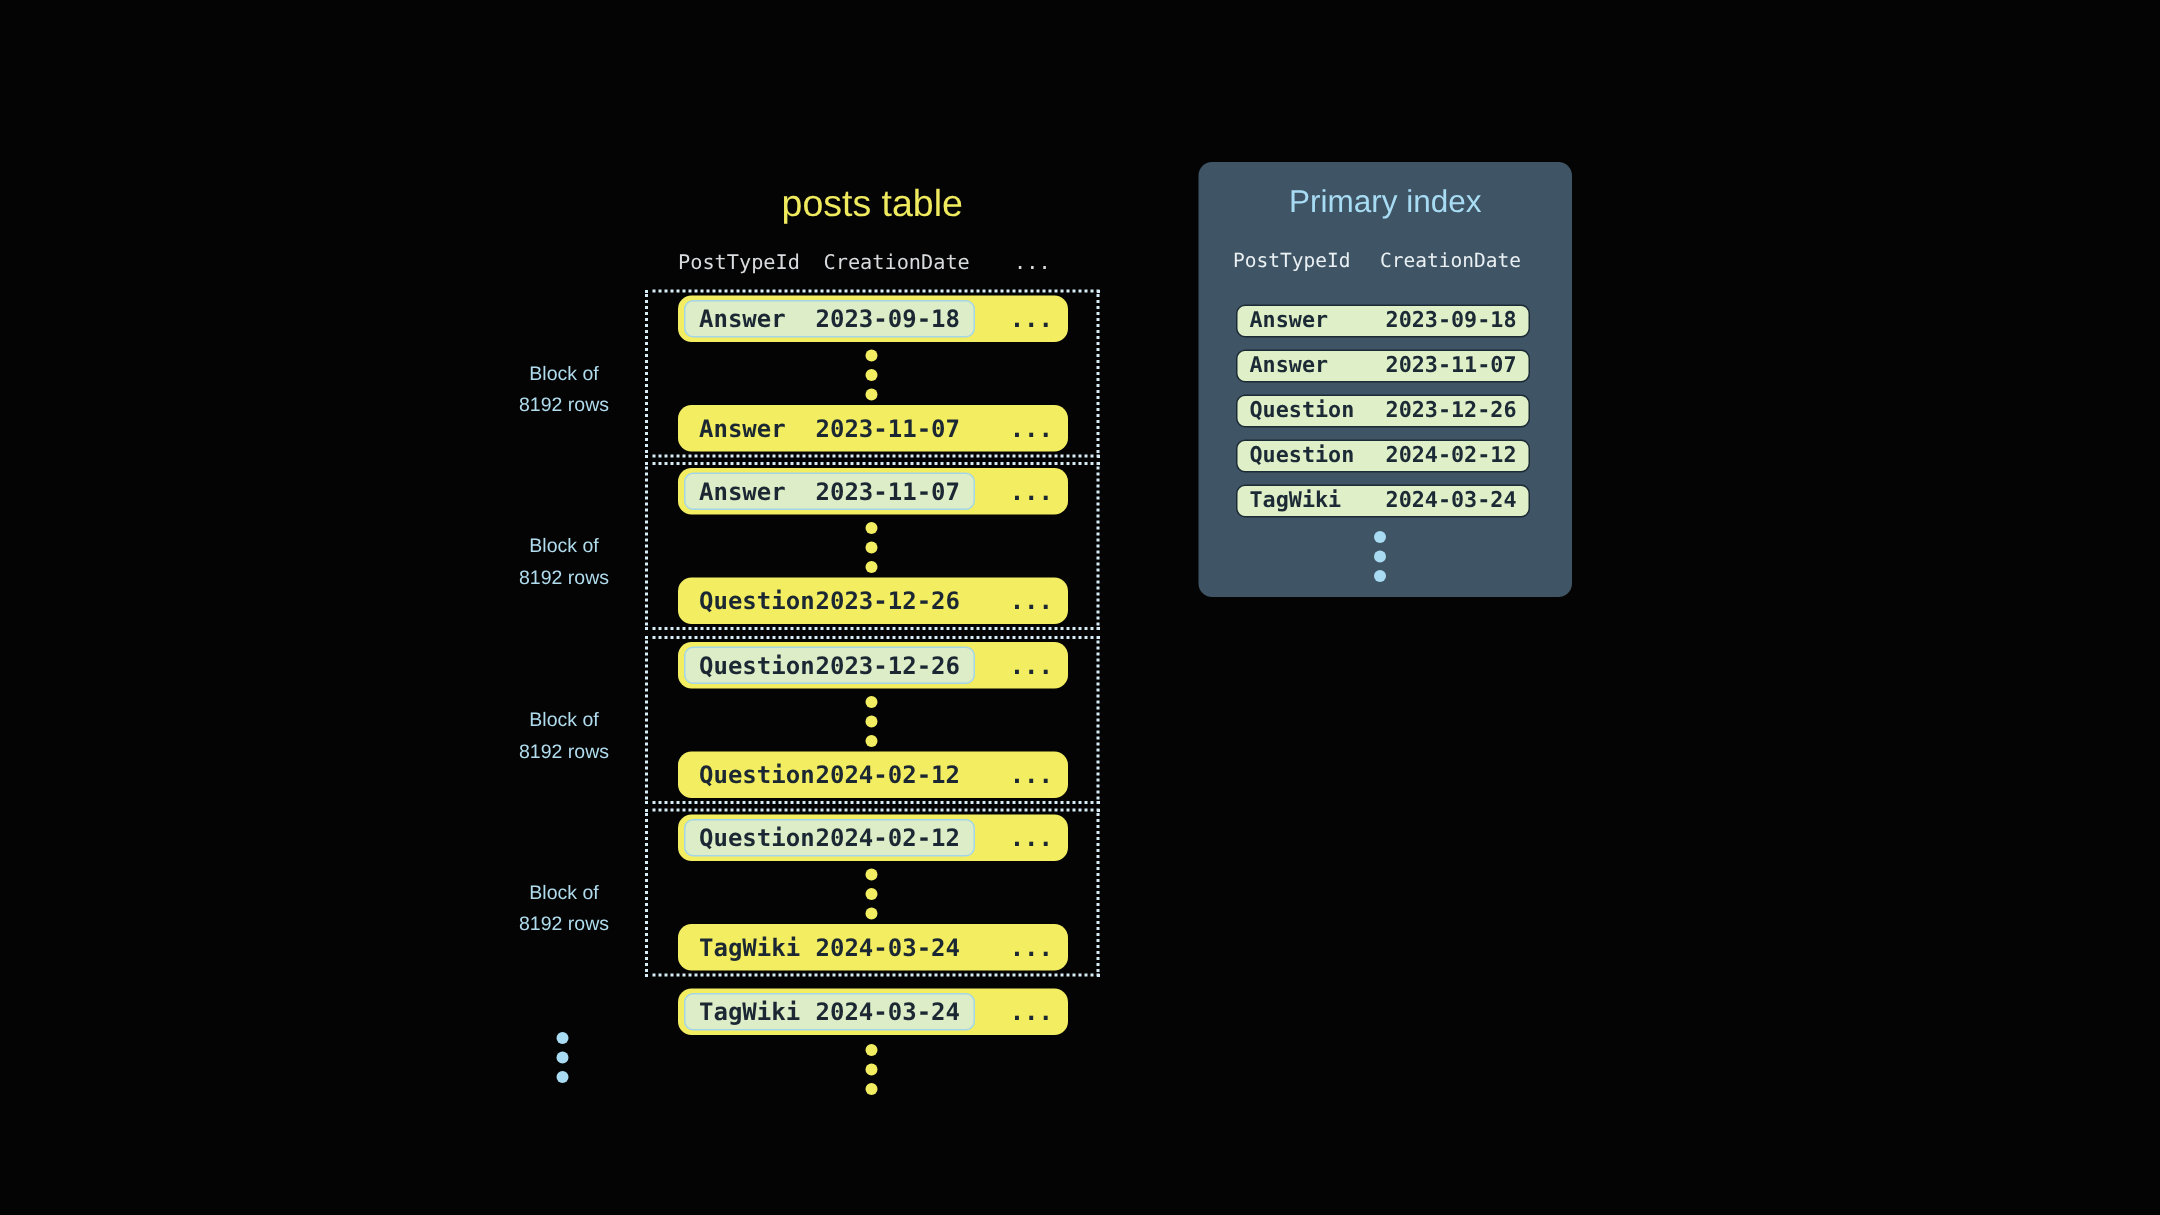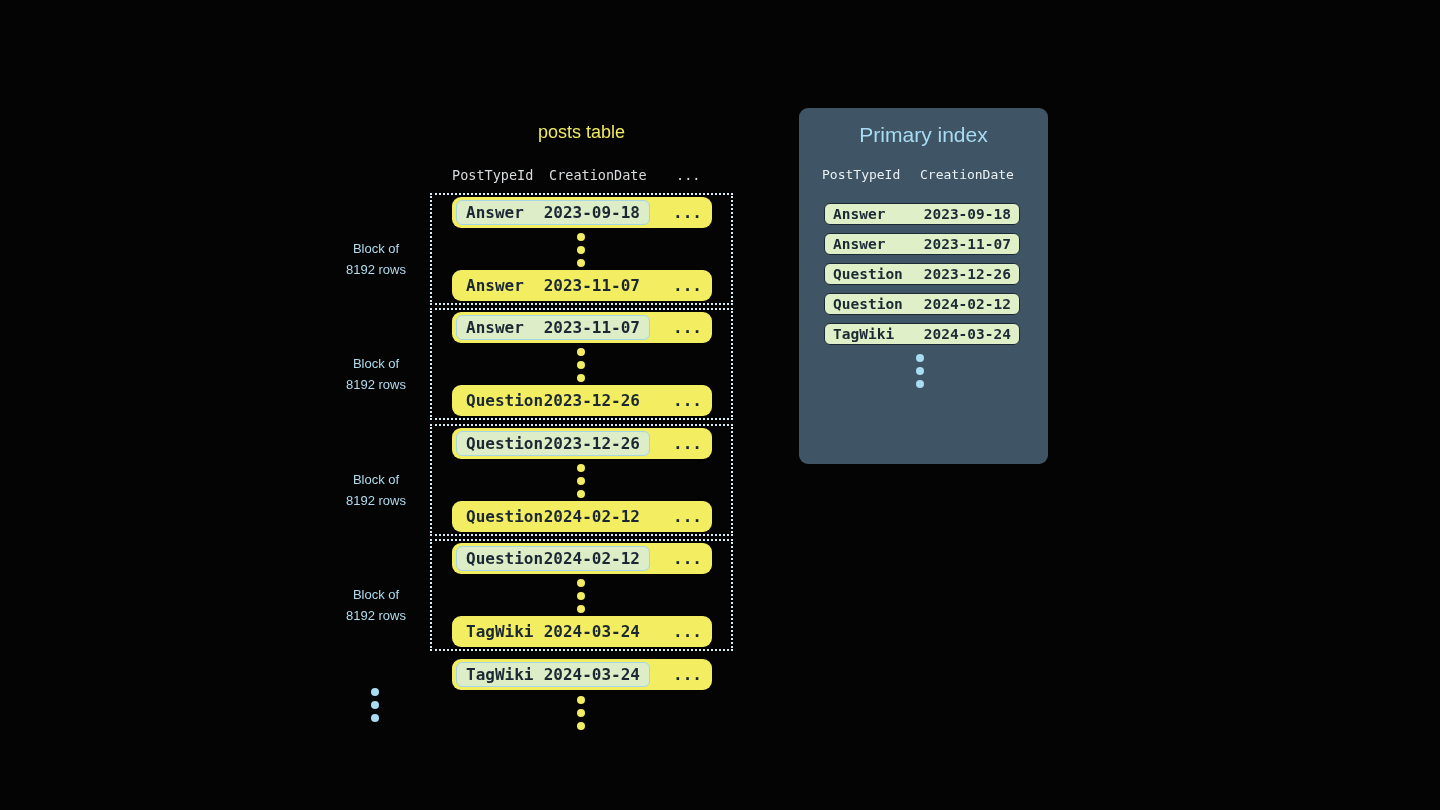--- a/index.html
+++ b/index.html
@@ -5,21 +5,21 @@
   html,body { margin:0; padding:0; background:#000; }
   #canvas {
     position:relative; width:1440px; height:810px;
     background:#040404; overflow:hidden;
     font-family:"Liberation Sans", sans-serif;
   }
 
   
   .posts-title {
     position:absolute; left:430px; top:122px; width:303px;
-    text-align:center; font-size:18px; font-weight:500; color:#f0ea5e;
+    text-align:center; font-size:25px; font-weight:500; color:#f0ea5e;
   }
   .th {
     position:absolute; top:167px; font-family:"DejaVu Sans Mono", monospace;
     font-size:13.5px; color:#d9dcde; white-space:pre;
   }
   .block {
     position:absolute; left:430px; width:303px; height:112px;
     border:2px dotted #d8edf5; box-sizing:border-box;
   }
   .block-label {
@@ -46,21 +46,21 @@
   .vdots { position:absolute; }
   .vdots i {
     display:block; width:8px; height:8px; border-radius:50%;
     margin-bottom:5px; background:#f3ed62;
   }
   .vdots.blue i { background:#a9dcf2; }
   .block .vdots { left:145px; top:38px; }
 
   
   .index-panel {
-    position:absolute; left:799px; top:108px; width:249px; height:356px;
+    position:absolute; left:799px; top:108px; width:249px; height:290px;
     background:#3f5565; border-radius:9px;
   }
   .index-title {
     position:absolute; top:15px; left:0; width:100%; text-align:center;
     font-size:21px; font-weight:500; color:#a8dcf4;
   }
   .ith {
     position:absolute; top:59px; font-family:"DejaVu Sans Mono", monospace;
     font-size:13px; color:#eaf0f3;
   }

